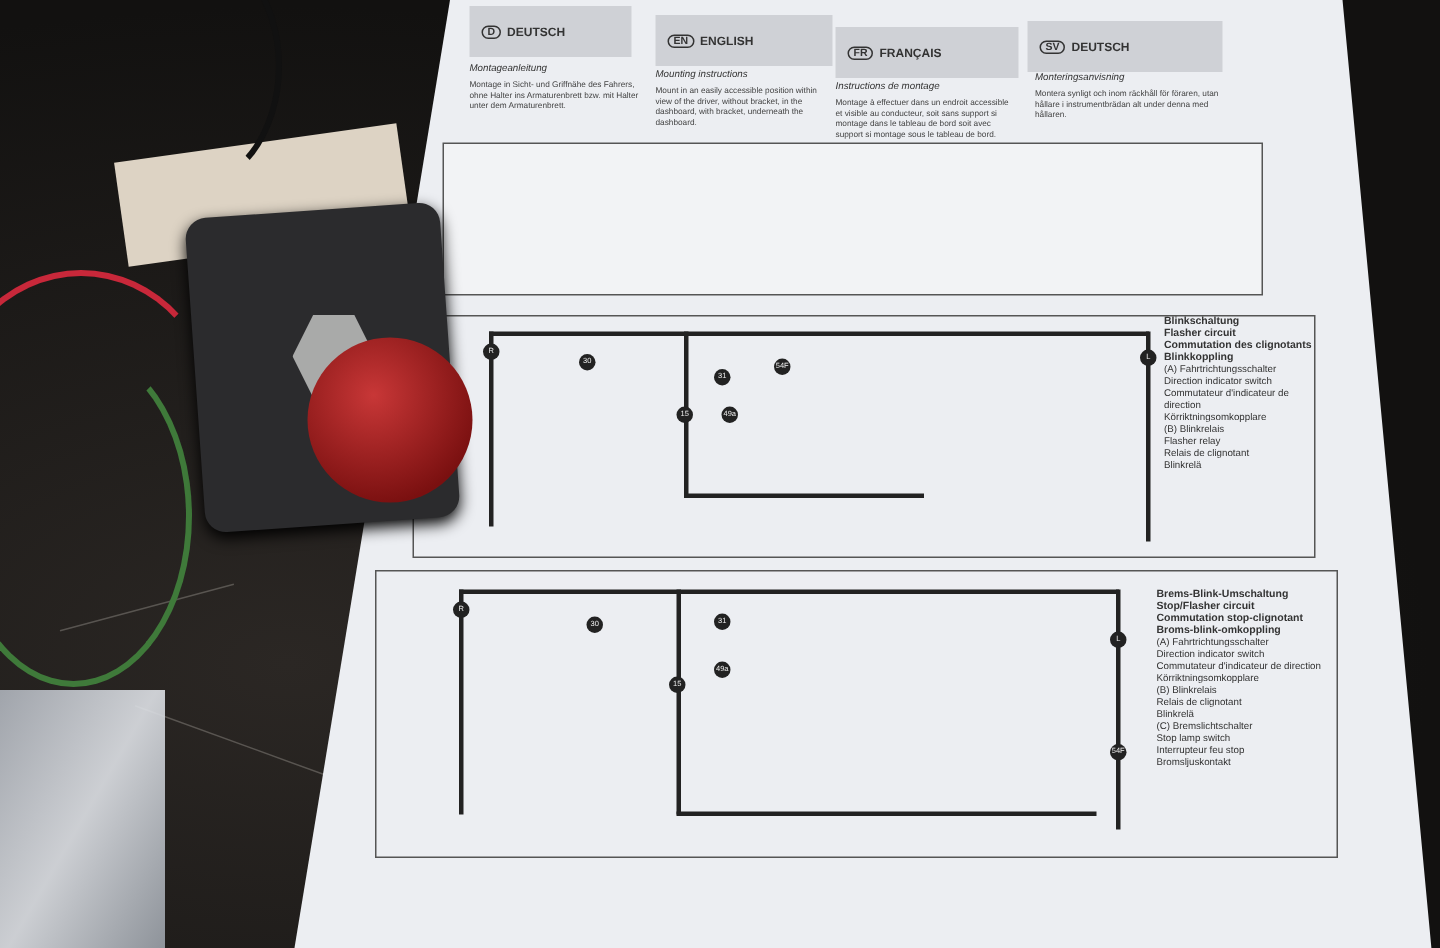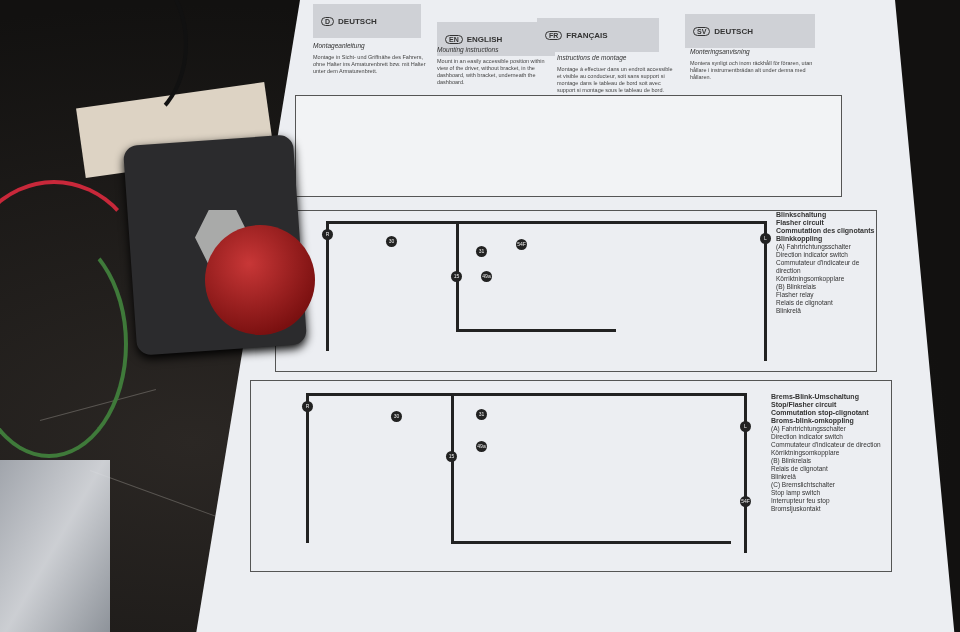--- a/index.html
+++ b/index.html
@@ -29,25 +29,25 @@
 
 <div class="scene"></div>
 <div class="crack" style="left:90px;top:470px;width:140px;transform:rotate(20deg)"></div>
 <div class="crack" style="left:40px;top:420px;width:120px;transform:rotate(-15deg)"></div>
 
 <div class="paper">
   <div class="hdr" style="left:118px;width:108px;text-align:center;">
       <span class="lang-badge">D</span>
       <span>DEUTSCH</span>
     </div>
-  <div class="hdr" style="left:242px;width:118px;top:32px;">
+  <div class="hdr" style="left:242px;width:118px;top:20px;">
       <span class="lang-badge">EN</span>
       <span>ENGLISH</span>
     </div>
-  <div class="hdr" style="left:342px;width:122px;top:28px;">
+  <div class="hdr" style="left:362px;width:122px;top:28px;">
       <span class="lang-badge">FR</span>
       <span>FRANÇAIS</span>
     </div>
   <div class="hdr" style="left:490px;width:130px;top:24px;">
       <span class="lang-badge">SV</span>
       <span>DEUTSCH</span>
     </div>
 
   <div class="sub" style="left:118px;top:52px">Montageanleitung</div>
   <div class="sub" style="left:242px;top:56px">Mounting instructions</div>

